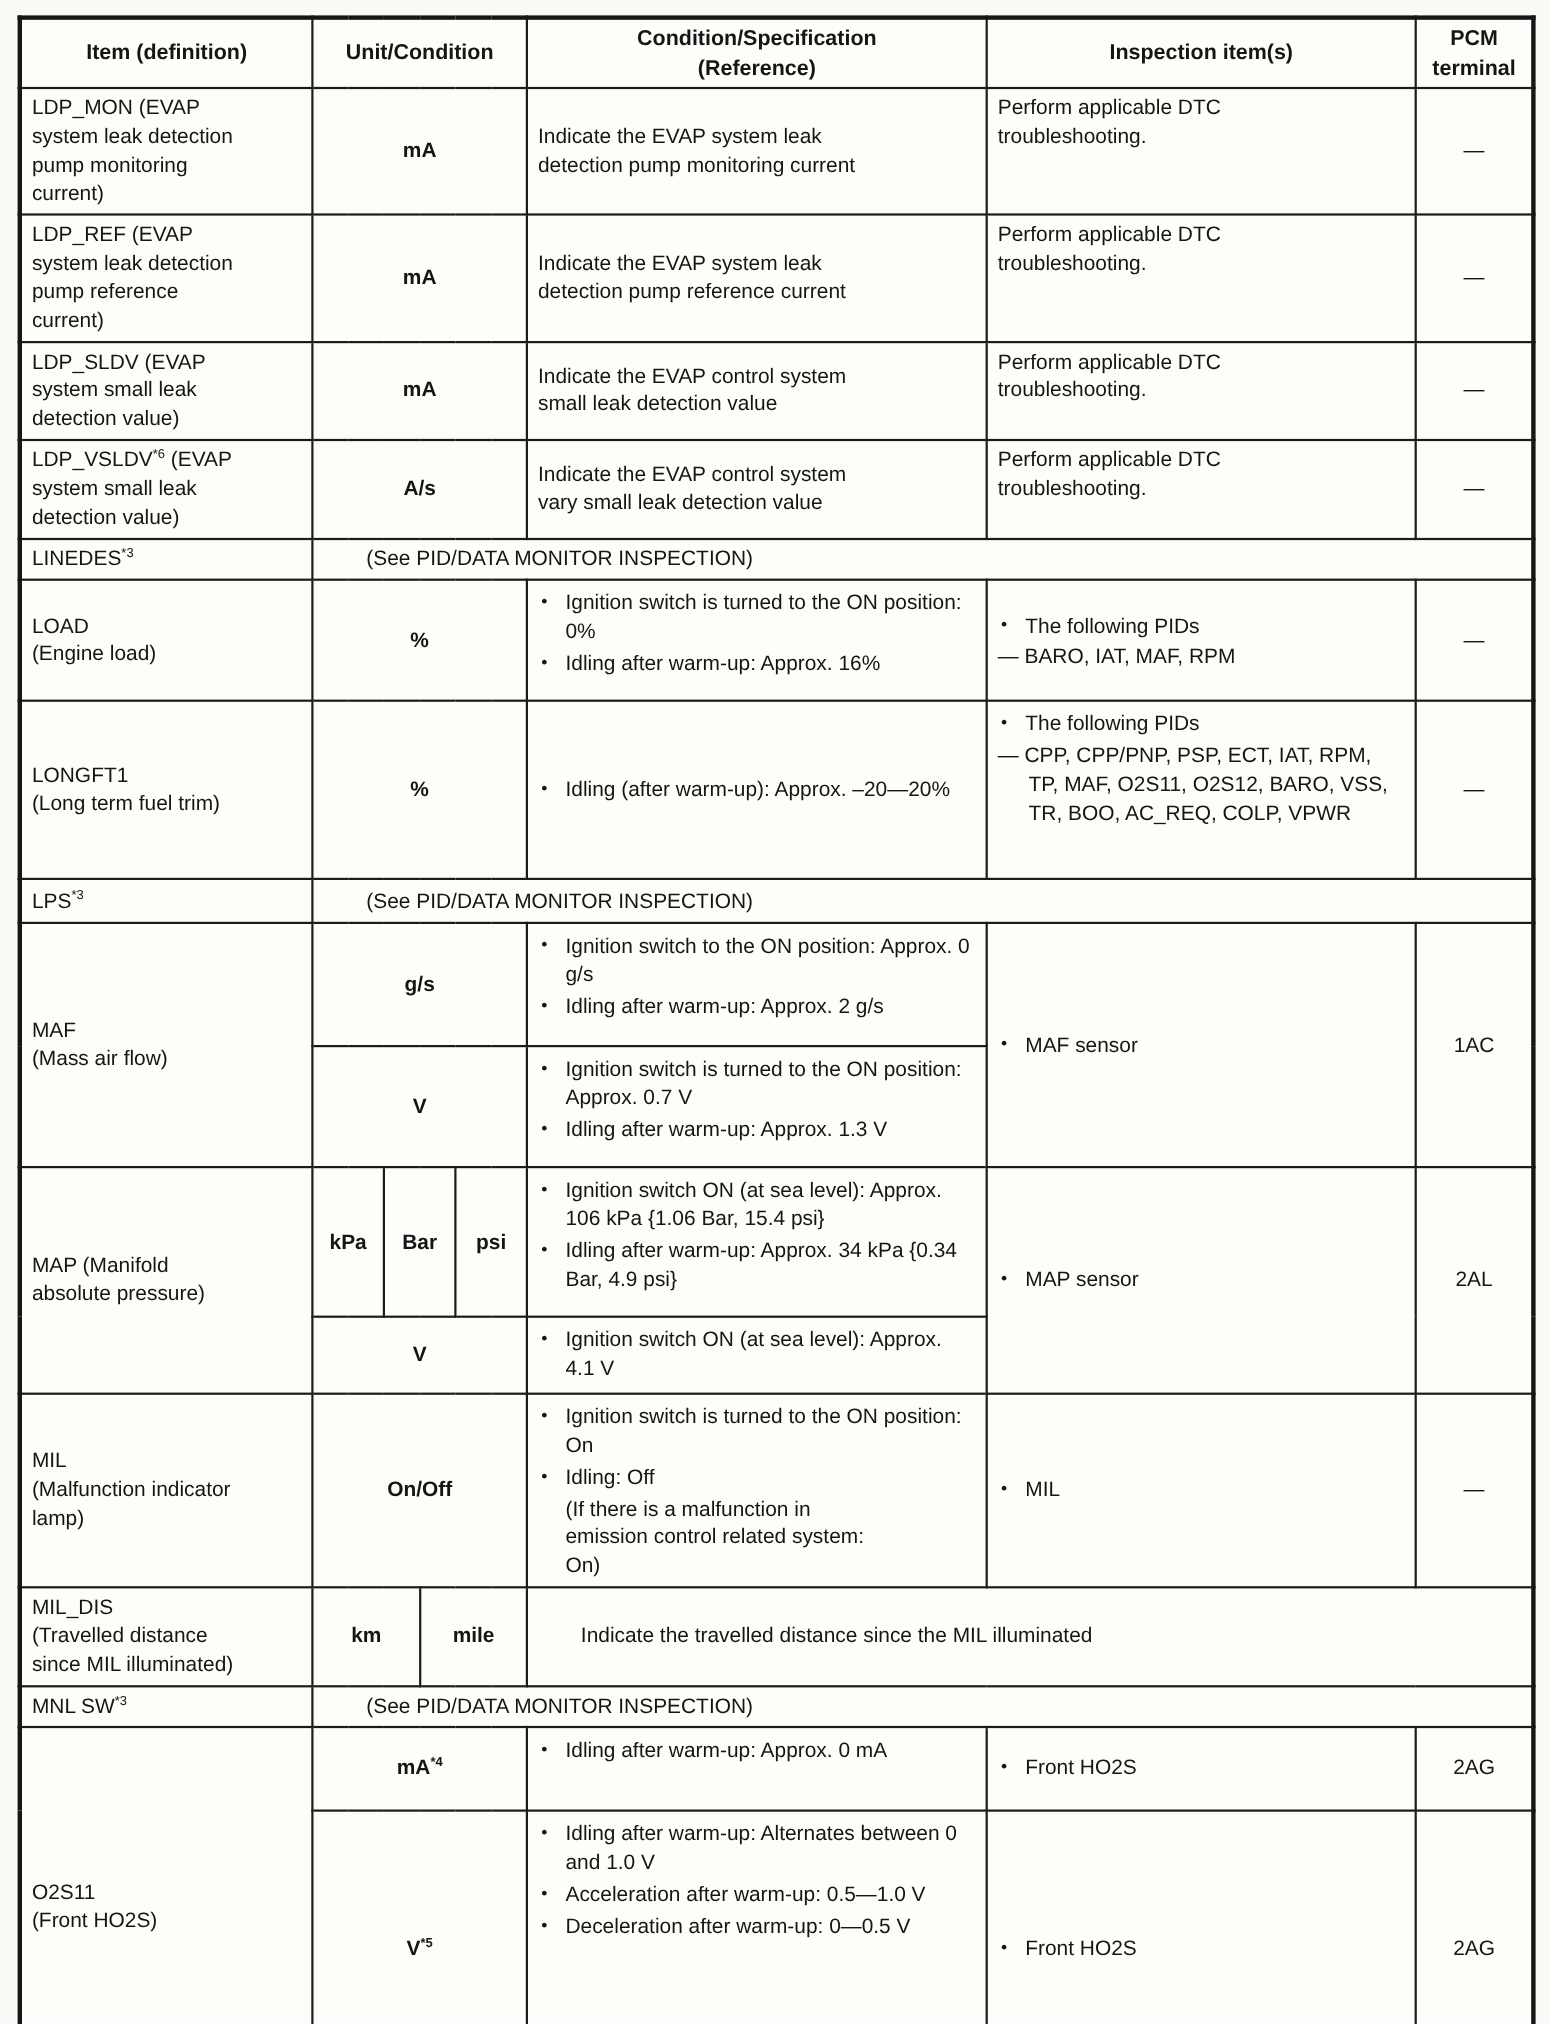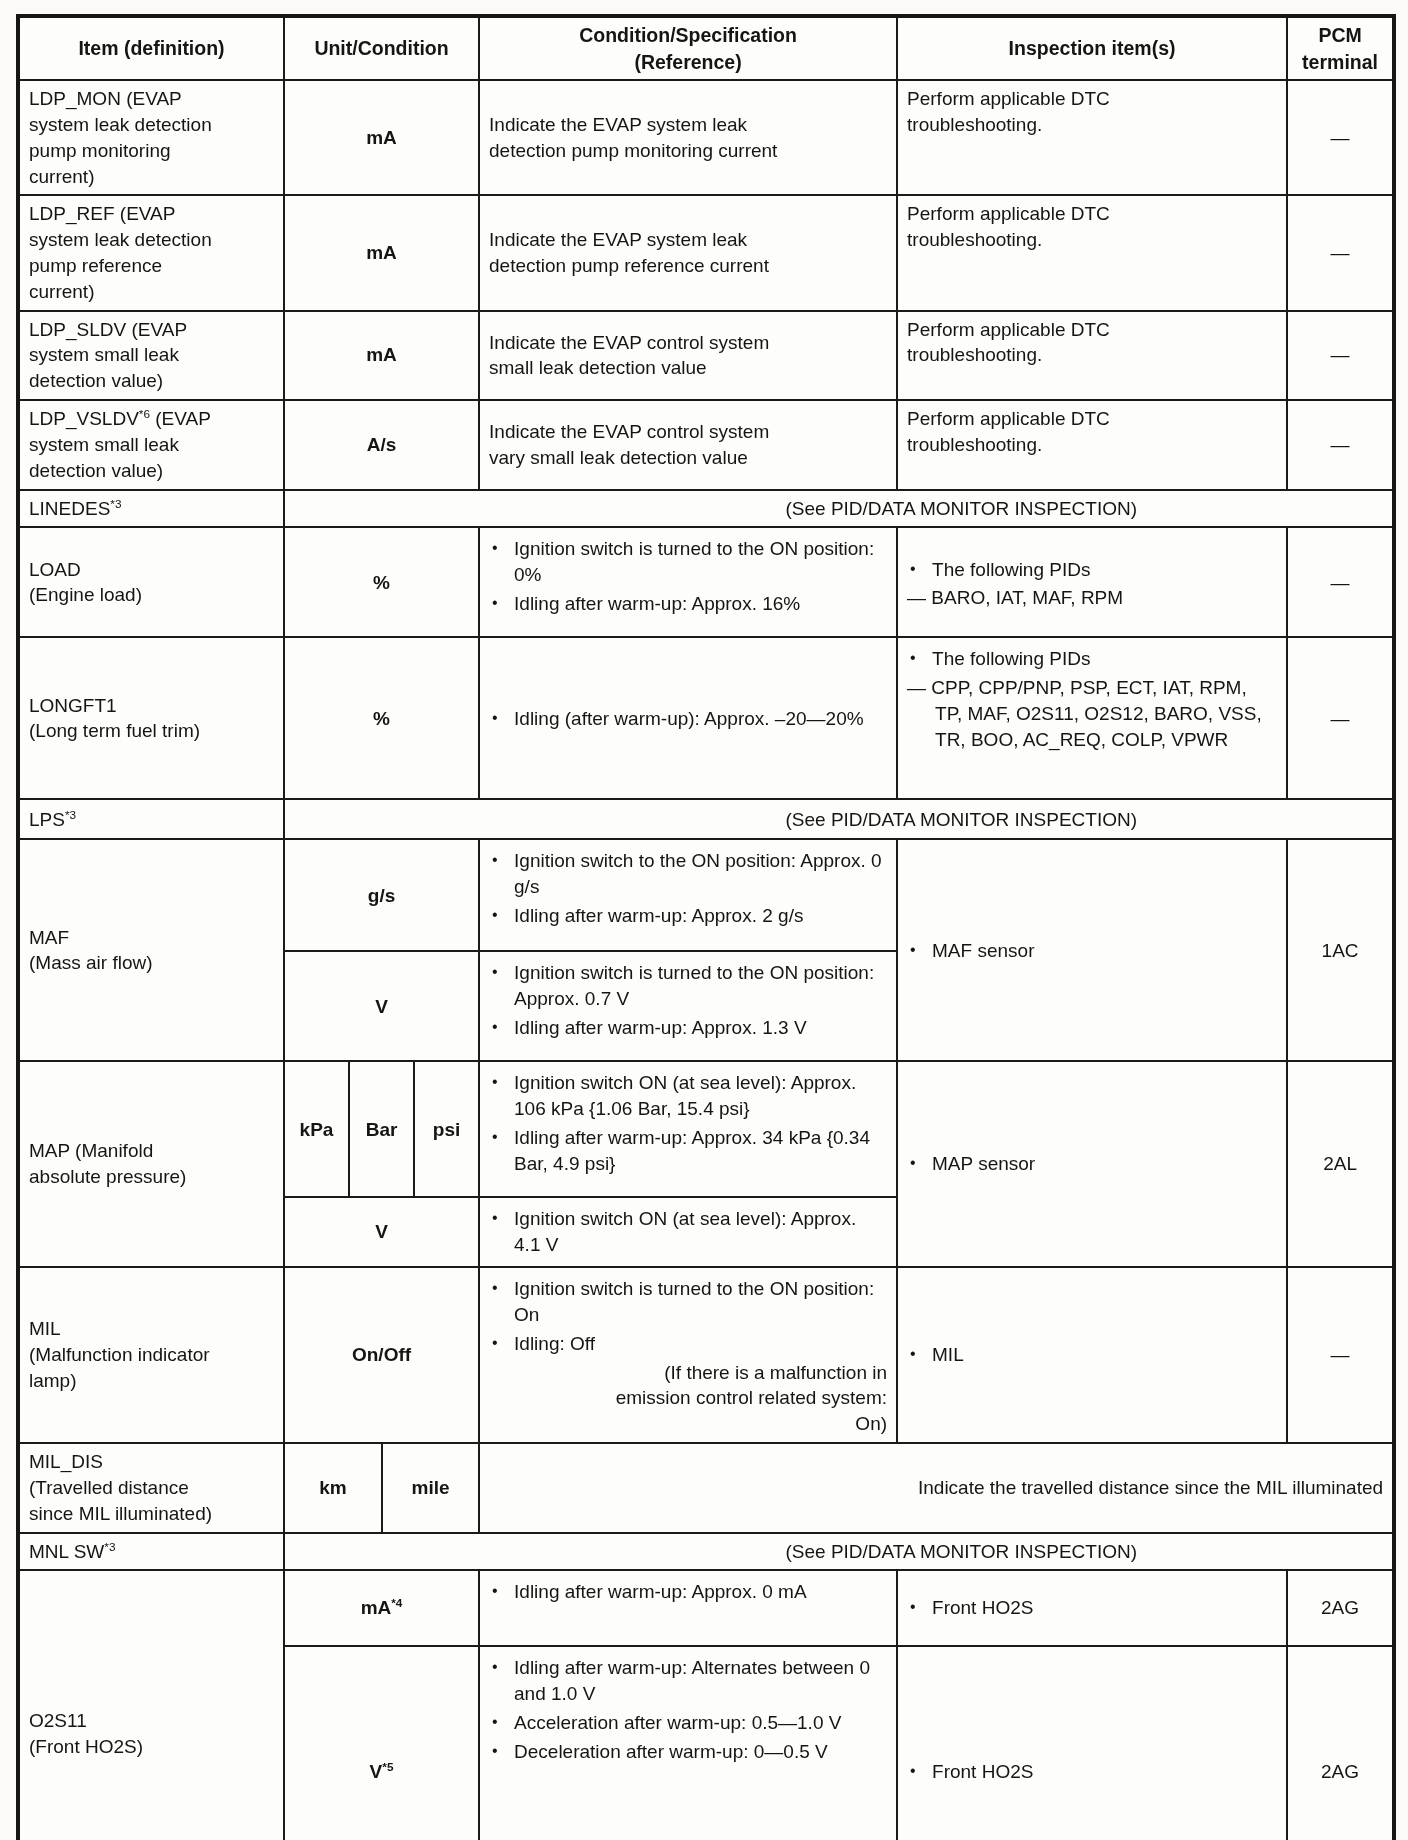--- a/index.html
+++ b/index.html
@@ -31,30 +31,30 @@
   th {
     font-weight: bold;
     text-align: center;
     vertical-align: middle;
     padding: 4px 2px;
     font-size: 19.5px;
   }
   .item { vertical-align: middle; white-space: pre-line; }
   .unit { text-align: center; vertical-align: middle; padding: 2px; font-weight: bold; }
   .pcm  { text-align: center; vertical-align: middle; }
-  .see  { text-align: right; vertical-align: middle; padding-left: 48px; }
+  .see  { text-align: left; vertical-align: middle; padding-left: 48px; }
   .see.shift { padding-right: 255px; }
   .mid { vertical-align: middle; }
   .top { vertical-align: top; }
   .pl  { white-space: pre-line; }
   .bullet { display: flex; align-items: flex-start; margin: 3px 0; }
   .dot { flex: 0 0 25px; padding-left: 3px; font-size: 16px; padding-top: 1px; }
   .btext { flex: 1 1 auto; }
   .sub { padding-left: 28px; text-indent: -28px; margin-top: 2px; }
-  .note-line { margin-left: 10px; text-align: right; }
+  .note-line { margin-left: 25px; }
   sup { font-size: 0.62em; line-height: 0; }
 </style>
 </head>
 <body>
 
 <table class="spec">
   <colgroup>
     <col style="width:266px">
     <col style="width:33px">
       <col style="width:32px">

